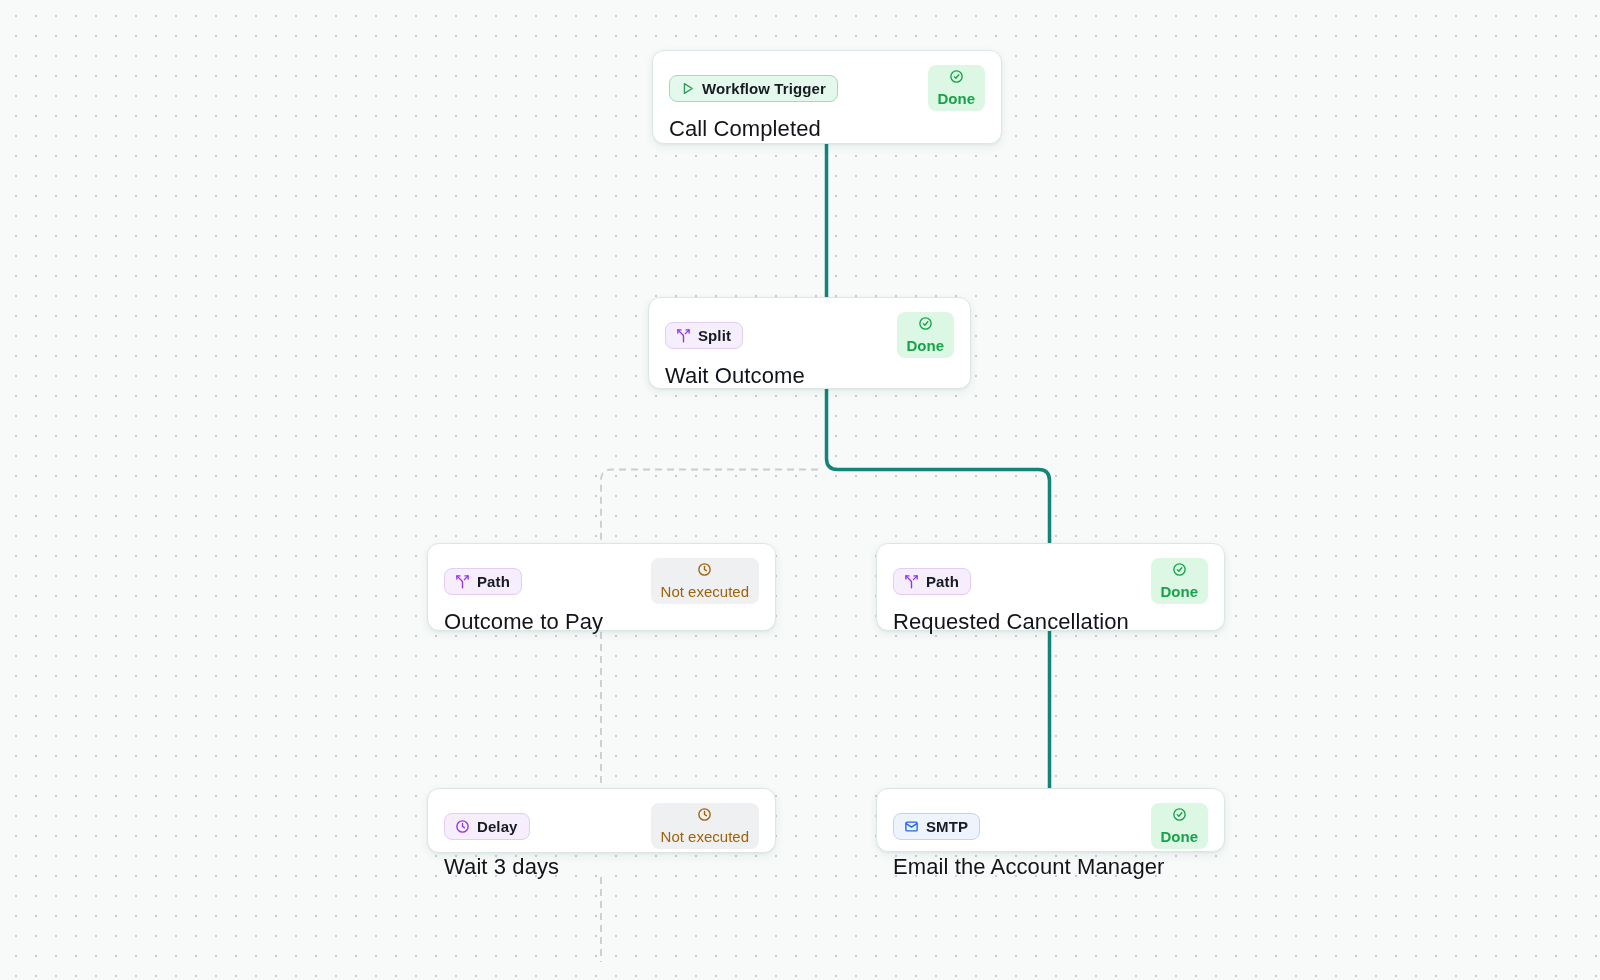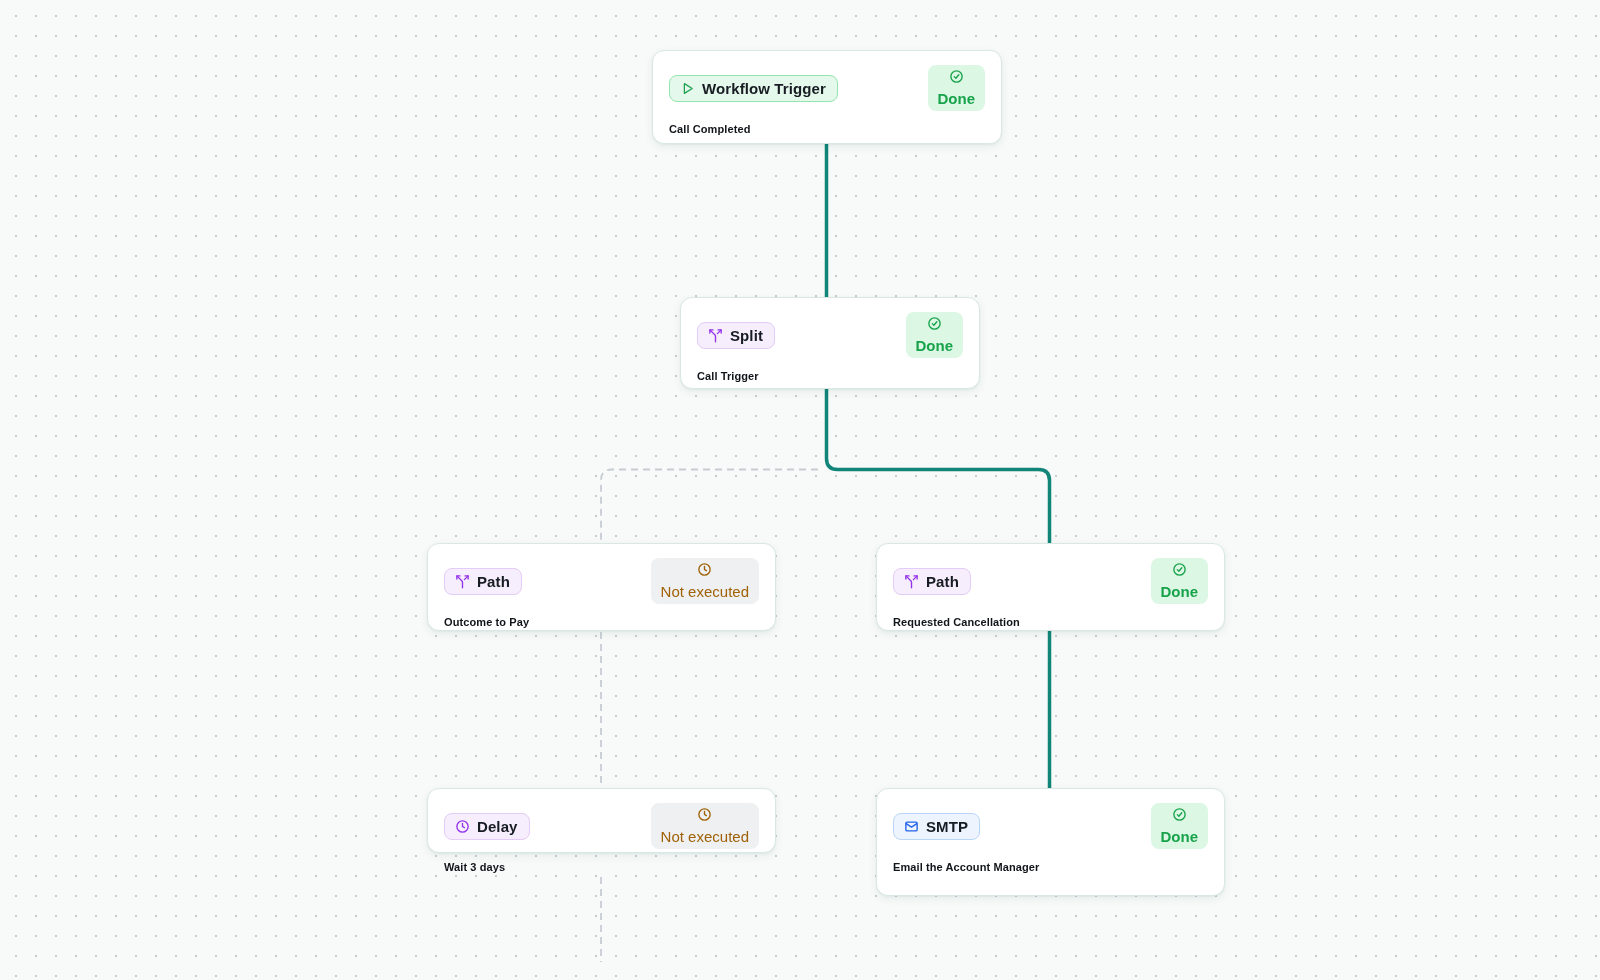--- a/index.html
+++ b/index.html
@@ -18,25 +18,25 @@
 
   .node {
     position:absolute;
     background:#ffffff;
     border:1px solid #d9e8e2;
     border-radius:12px;
     box-shadow:0 1px 2px rgba(20,60,50,0.05), 0 3px 8px rgba(16,110,95,0.08);
     padding:14px 16px 12px 16px;
   }
   .n-trigger { left:652px; top:50px;  width:350px; height:94px; }
-  .n-split   { left:680px; top:297px; width:300px; height:92px; }
+  .n-split   { left:648px; top:297px; width:323px; height:92px; }
   .n-path1   { left:427px; top:543px; width:349px; height:88px; }
   .n-path2   { left:876px; top:543px; width:349px; height:88px; }
   .n-delay   { left:427px; top:788px; width:349px; height:65px; }
-  .n-smtp    { left:876px; top:788px; width:349px; height:108px; }
+  .n-smtp    { left:876px; top:788px; width:349px; height:64px; }
 
   .node-header { display:flex; justify-content:space-between; align-items:center; }
 
   .type-badge {
     display:inline-flex; align-items:center; gap:7px;
     padding:4px 11px 4px 10px;
     border-radius:8px; border:1px solid transparent;
     font-size:15px; font-weight:700; color:#171b22;
     letter-spacing:.1px;
     justify-content:flex-end;
@@ -56,23 +56,23 @@
     flex-direction:column;
   }
   .st-done  { background:#ddf7e5; color:#17a34a; font-weight:700; }
   .st-muted { background:#eef0f2; color:#a16207; font-weight:500; }
 
   .bicon, .sicon { display:inline-flex; }
   .bicon svg { width:15px; height:15px; }
   .sicon svg { width:15px; height:15px; }
 
   .node-title {
-    margin-top:12px;
-    font-size:11px;
-    font-weight:700;
+    margin-top:5px;
+    font-size:22px;
+    font-weight:400;
     color:#111419;
     letter-spacing:.1px;
     white-space:nowrap;
   }
 </style>
 </head>
 <body>
 
 <svg id="edge-layer" viewBox="0 0 1600 980" xmlns="http://www.w3.org/2000/svg">
 
@@ -124,21 +124,21 @@
     <span class="status-badge st-done">
       <span class="sicon">
         <svg viewBox="0 0 24 24" fill="none" stroke="currentColor" stroke-width="2.2" stroke-linecap="round" stroke-linejoin="round">
             <circle cx="12" cy="12" r="9"></circle>
             <path d="m8.5 12.2 2.5 2.5 4.7-5.6"></path>
           </svg>
       </span>
       <span>Done</span>
     </span>
   </div>
-  <div class="node-title">Call Trigger</div>
+  <div class="node-title">Wait Outcome</div>
 </div>
 
 <div class="node n-path1">
   <div class="node-header">
     <span class="type-badge tb-purple">
       <span class="bicon">
         <svg viewBox="0 0 24 24" fill="none" stroke="currentColor" stroke-width="2.2" stroke-linecap="round" stroke-linejoin="round">
             <path d="M16 3h5v5"></path>
             <path d="M8 3H3v5"></path>
             <path d="M12 22v-8.3a4 4 0 0 0-1.172-2.872L3 3"></path>

